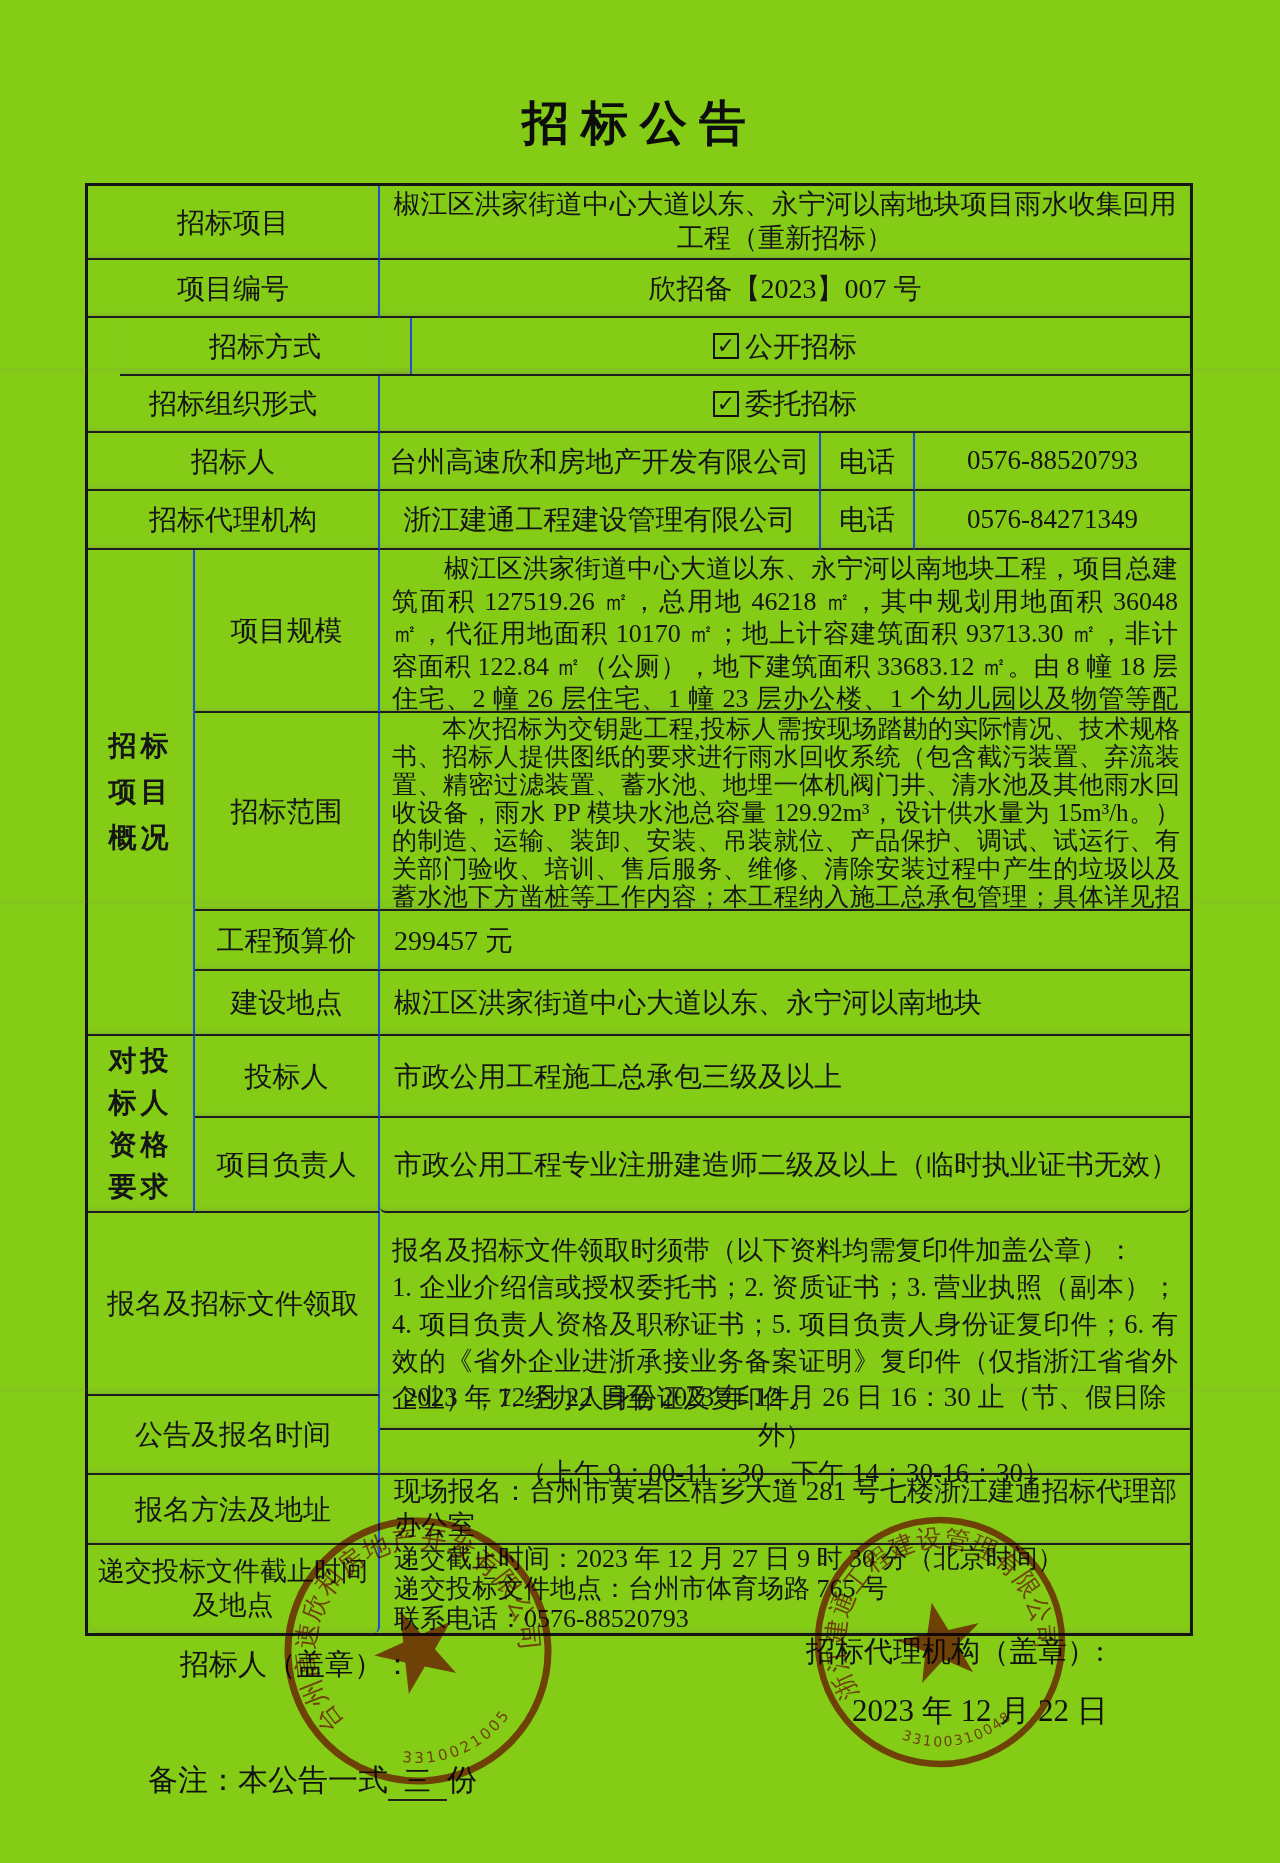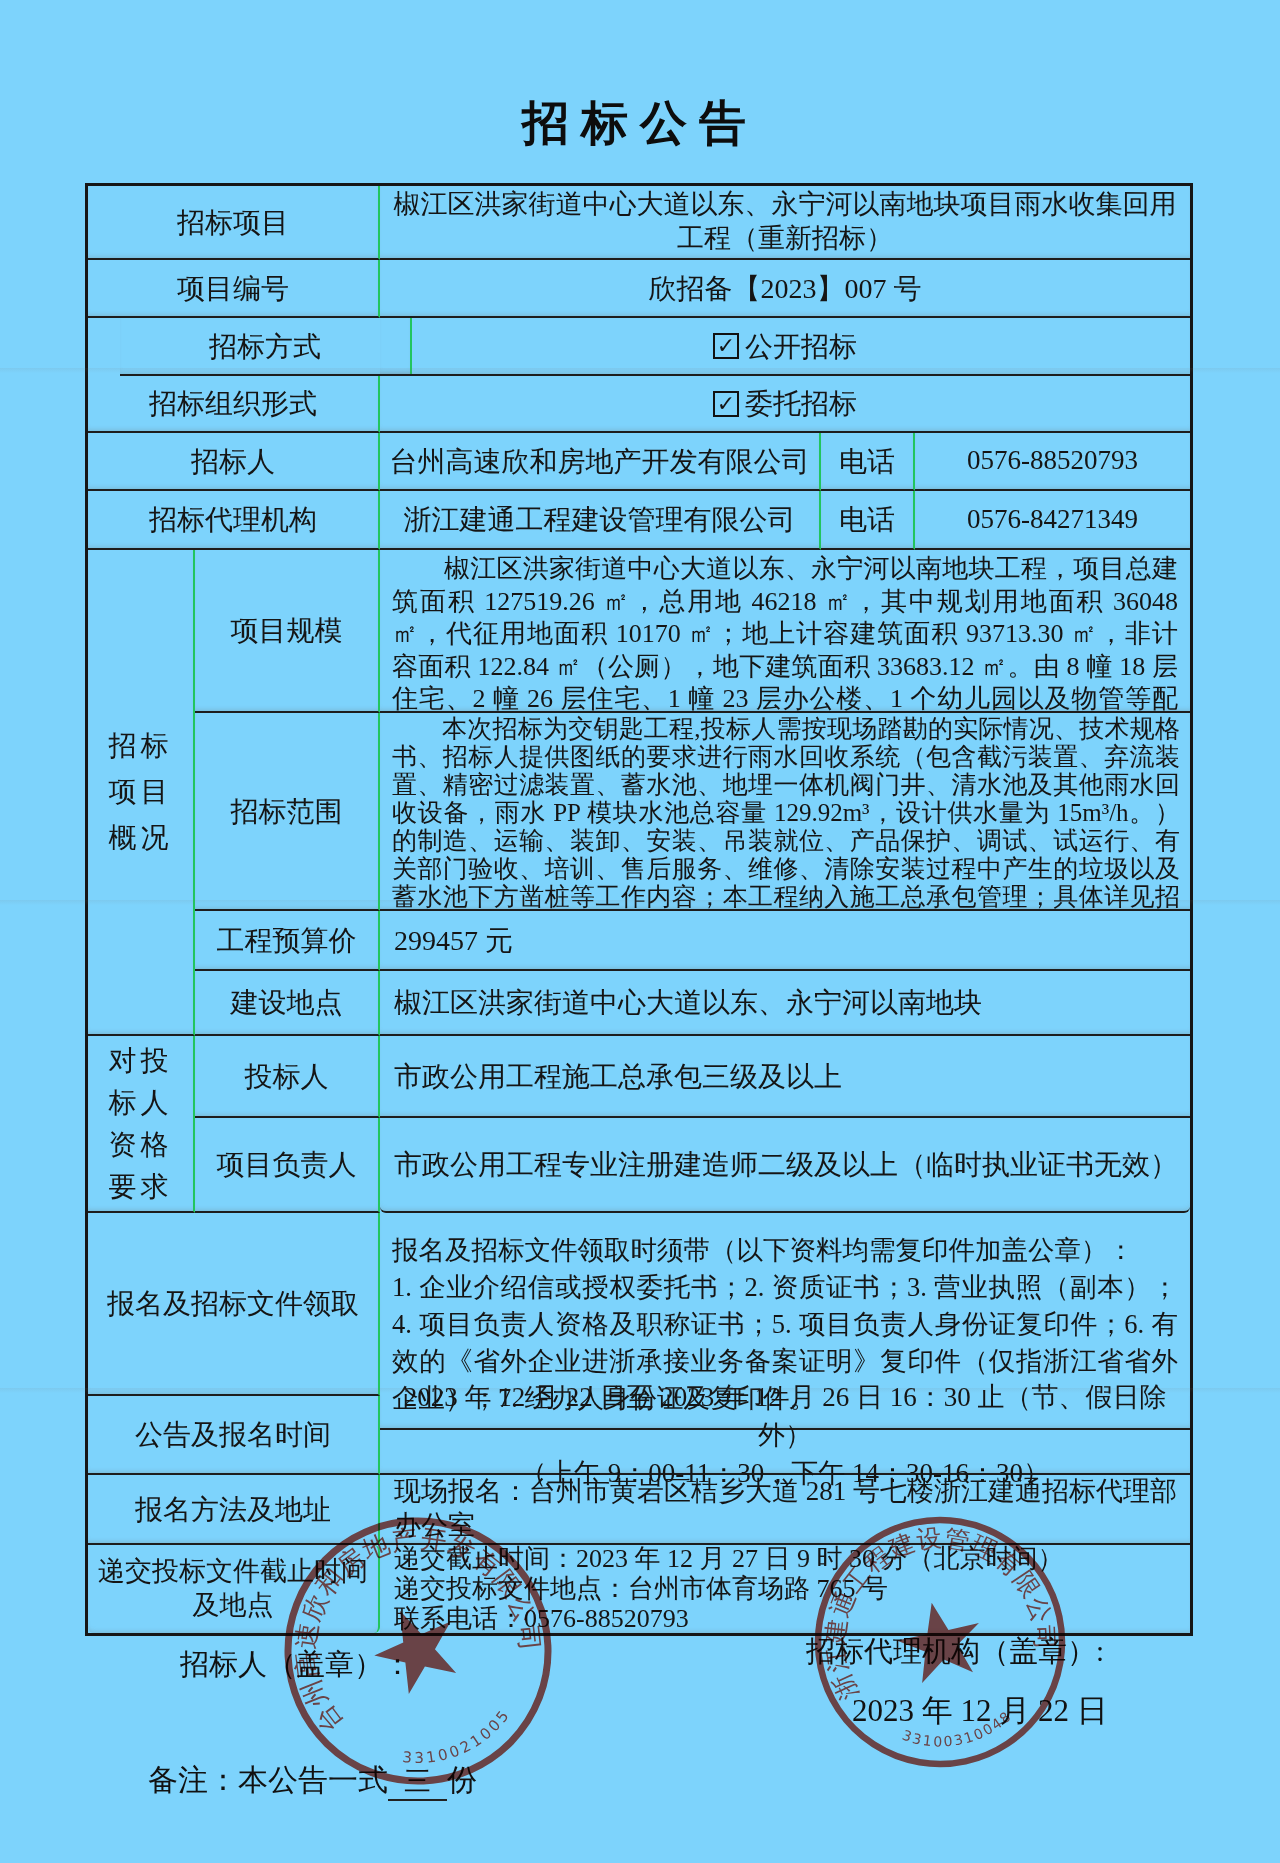--- a/index.html
+++ b/index.html
@@ -1,32 +1,32 @@
 <!DOCTYPE html>
 <html><head>
 <meta charset="utf-8">
 <style>
   html,body{margin:0;padding:0;background:#e9e9e9;}
-  .page{position:relative;width:1280px;height:1863px;background:#7dd3fc;margin:0 auto;
+  .page{position:relative;width:1280px;height:1863px;background:#84cc16;margin:0 auto;
         font-family:"Liberation Serif","DejaVu Serif",serif;color:#151515;overflow:hidden;}
   .title{position:absolute;left:0;top:92px;width:100%;text-align:center;
          font-family:"Liberation Sans","DejaVu Sans",sans-serif;
          font-weight:bold;font-size:47px;letter-spacing:12px;color:#0d0d0d;}
   .tbl{position:absolute;left:85px;top:183px;width:1102px;height:1447px;
        border:3px solid #161616;box-sizing:content-box;}
-  .cell{position:absolute;box-sizing:border-box;border-right:2px solid #22c55e;border-bottom:2px solid #1d1d1d;
+  .cell{position:absolute;box-sizing:border-box;border-right:2px solid #1d4ed8;border-bottom:2px solid #1d1d1d;
         display:flex;align-items:center;justify-content:center;text-align:center;
         font-size:28px;line-height:1.25;
         box-shadow:inset 0 -4px 5px -3px rgba(110,110,110,.28);}
   .noR{border-right:none;}
   .noB{border-bottom:none;}
   .left{justify-content:flex-start;text-align:left;padding-left:14px;padding-right:10px;}
   .para{display:block;text-align:justify;text-indent:2em;overflow:hidden;}
   .stack{flex-direction:column;justify-content:center;}
-  .vlab{flex-direction:column;justify-content:center;font-size:28px;line-height:46px;letter-spacing:4px;}
+  .vlab{flex-direction:column;justify-content:center;font-size:28px;line-height:46px;letter-spacing:4px;font-weight:bold;}
   .cb{display:inline-flex;align-items:center;justify-content:center;width:22px;height:22px;
       border:2.5px solid #111;margin-right:6px;vertical-align:-3px;font-size:22px;font-weight:bold;
       font-family:"DejaVu Sans",sans-serif;line-height:1;}
   .footer-text{position:absolute;font-size:29px;color:#111;}
   .note-fill{display:inline-block;border-bottom:2.5px solid #222;padding:0 16px;font-size:27px;}
   .stamp{position:absolute;mix-blend-mode:multiply;opacity:.88;pointer-events:none;}
   .stamp text{font-family:"DejaVu Sans",sans-serif;}
   .scanline{position:absolute;left:0;width:100%;height:5px;
             background:linear-gradient(to bottom,rgba(120,120,120,.10),rgba(120,120,120,0));}
 </style>

